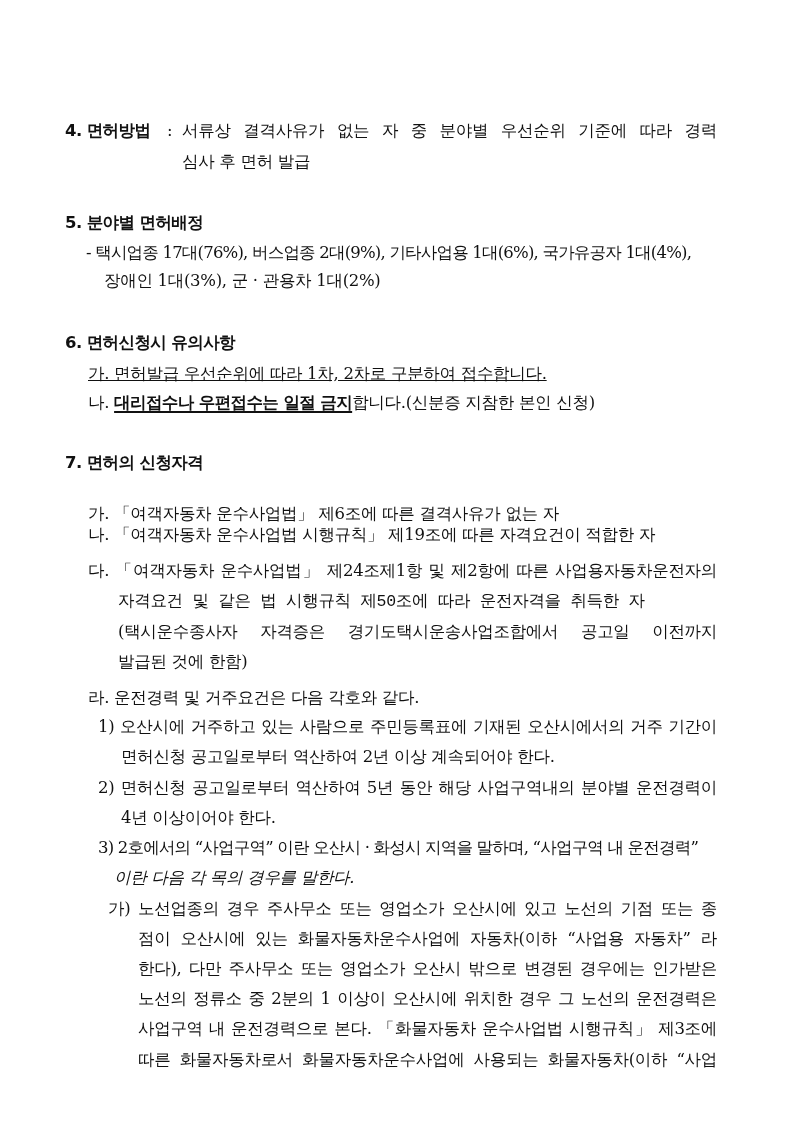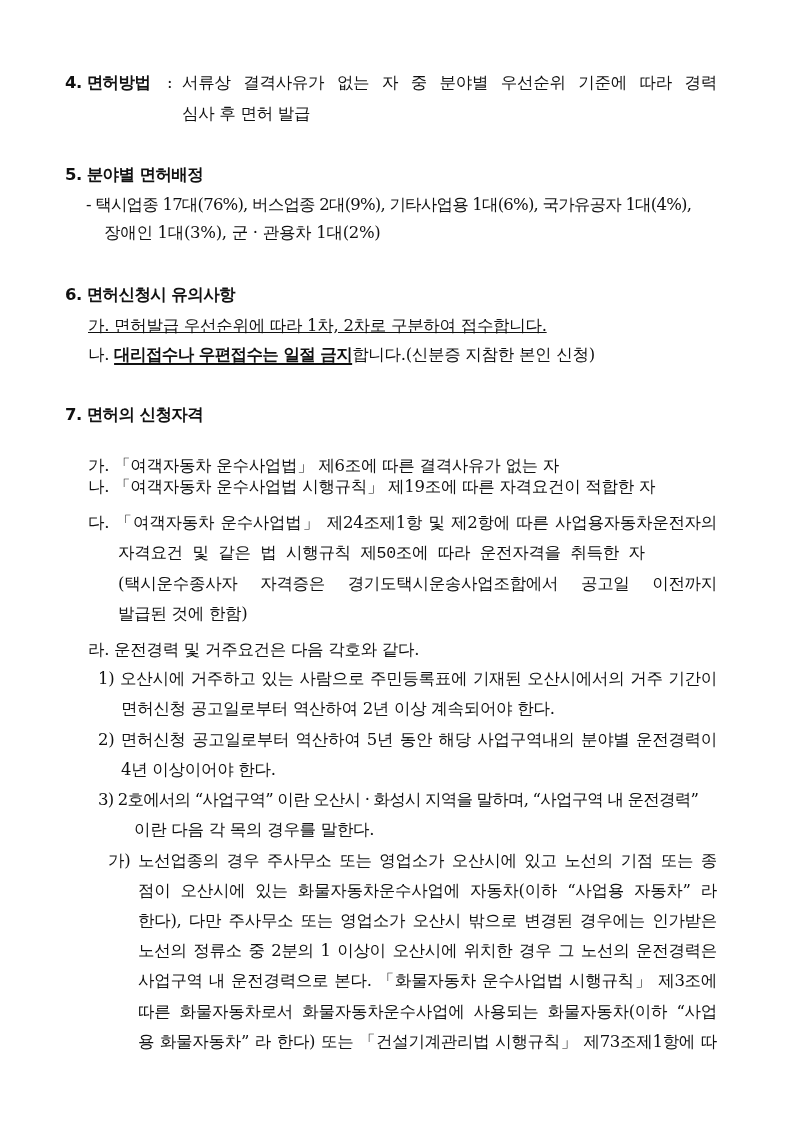--- a/index.html
+++ b/index.html
@@ -4,21 +4,21 @@
 <style>
   html, body { margin: 0; padding: 0; background: #ffffff; }
   body {
     width: 793px; height: 1121px; position: relative; overflow: hidden;
     font-family: "DejaVu Serif", "Liberation Serif", serif;
     color: #111111;
   }
   .page { position: absolute; left: 0; top: 0; width: 793px; height: 1121px; }
   .line {
     position: absolute; white-space: nowrap;
-    font-size: 16.5px; line-height: 22px; letter-spacing: -0.3px;
+    font-size: 16.5px; line-height: 22px; letter-spacing: -0.3px; margin-top: 48px;
   }
   .heading {
     font-family: "DejaVu Sans", "Liberation Sans", sans-serif;
     font-weight: bold; font-size: 16.5px; letter-spacing: -0.6px;
   }
   .bold-u {
     font-family: "DejaVu Sans", "Liberation Sans", sans-serif;
     font-weight: bold; text-decoration: underline; text-underline-offset: 3px;
     text-decoration-thickness: 1.5px; letter-spacing: -0.6px;
   }
@@ -56,23 +56,22 @@
 
   <div class="line" style="left:88px; top:639px;">라. 운전경력 및 거주요건은 다음 각호와 같다.</div>
 
   <div class="line justify" style="left:98px; top:668px; width:619px;">1) 오산시에 거주하고 있는 사람으로 주민등록표에 기재된 오산시에서의 거주 기간이</div>
   <div class="line" style="left:121px; top:698px;">면허신청 공고일로부터 역산하여 2년 이상 계속되어야 한다.</div>
 
   <div class="line justify" style="left:98px; top:729px; width:619px;">2) 면허신청 공고일로부터 역산하여 5년 동안 해당 사업구역내의 분야별 운전경력이</div>
   <div class="line" style="left:121px; top:759px;">4년 이상이어야 한다.</div>
 
   <div class="line tight" style="left:98px; top:789px;">3) 2호에서의 “사업구역” 이란 오산시 · 화성시 지역을 말하며, “사업구역 내 운전경력”</div>
-  <div class="line" style="left:134px; top:819px;">이란 다음 각 목의 경우를 말한다.</div>
+  <div class="line" style="left:114px; top:819px;font-style:italic;">이란 다음 각 목의 경우를 말한다.</div>
 
   <div class="line justify" style="left:108px; top:850px; width:609px;">가) 노선업종의 경우 주사무소 또는 영업소가 오산시에 있고 노선의 기점 또는 종</div>
   <div class="line justify" style="left:138px; top:880px; width:579px;">점이 오산시에 있는 화물자동차운수사업에 자동차(이하 “사업용 자동차” 라</div>
   <div class="line justify" style="left:138px; top:910px; width:579px;">한다), 다만 주사무소 또는 영업소가 오산시 밖으로 변경된 경우에는 인가받은</div>
   <div class="line justify" style="left:138px; top:940px; width:579px;">노선의 정류소 중 2분의 1 이상이 오산시에 위치한 경우 그 노선의 운전경력은</div>
   <div class="line justify" style="left:138px; top:970px; width:579px;">사업구역 내 운전경력으로 본다. 「화물자동차 운수사업법 시행규칙」 제3조에</div>
   <div class="line justify" style="left:138px; top:1001px; width:579px;">따른 화물자동차로서 화물자동차운수사업에 사용되는 화물자동차(이하 “사업</div>
-  <div class="line justify" style="left:138px; top:1031px; width:579px;">용 화물자동차” 라 한다) 또는 「건설기계관리법 시행규칙」 제73조제1항에 따</div>
 
 </div>
 
 </body></html>

